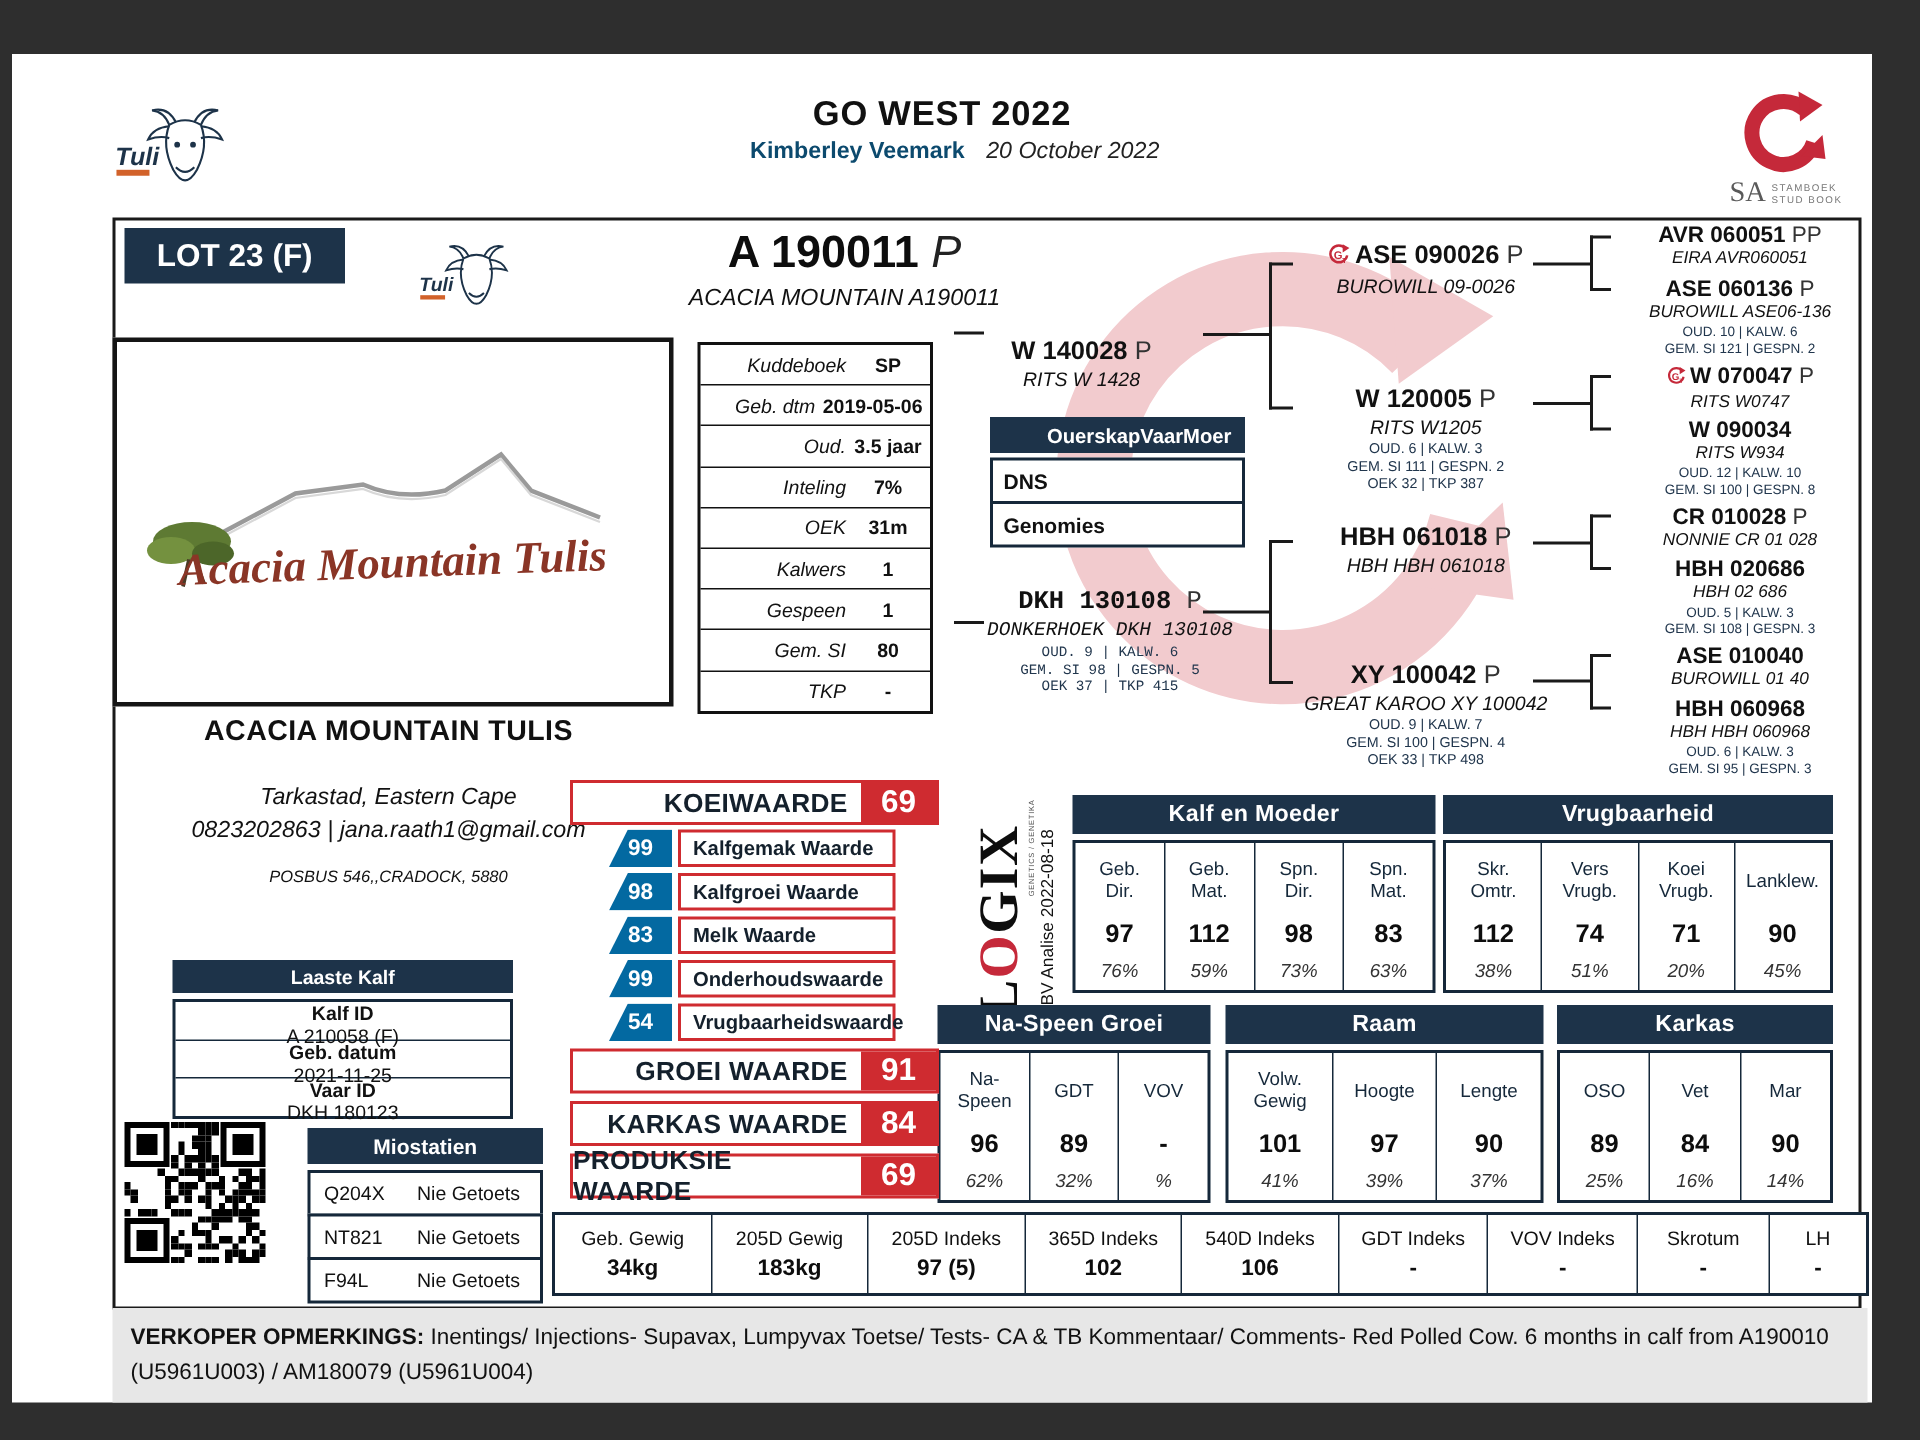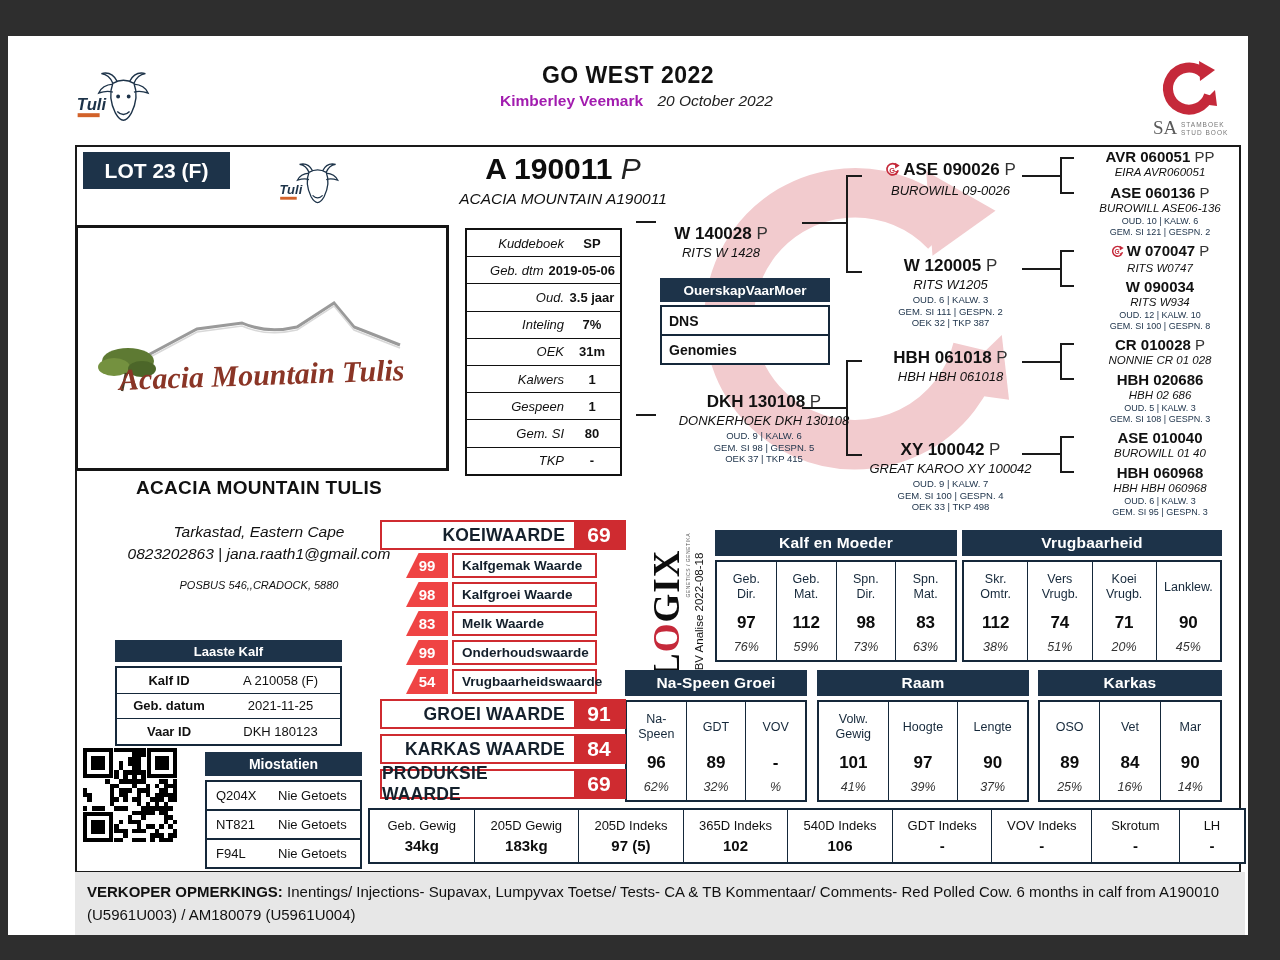--- a/index.html
+++ b/index.html
@@ -6,21 +6,21 @@
   body{width:1280px;height:960px;background:#2e2e2e;font-family:"Liberation Sans",sans-serif;position:relative;overflow:hidden;}
   .page{position:absolute;left:8px;top:36px;width:1240px;height:899px;background:#ffffff;}
   .abs{position:absolute;}
   .navy{background:#1d3349;color:#fff;}
   .hline{position:absolute;background:#1a1a1a;height:2px;z-index:1;}
   .vline{position:absolute;background:#1a1a1a;width:2px;z-index:1;}
 
   
   .evt-title{left:0;top:26px;width:100%;text-align:center;font-size:23px;font-weight:bold;color:#111;letter-spacing:.5px;}
   .evt-sub{left:0;top:56px;width:100%;text-align:center;font-size:15.5px;color:#222;}
-  .evt-venue{color:#a21caf;font-weight:bold;margin-left:17px;}
+  .evt-venue{color:#0c4a6e;font-weight:bold;margin-left:17px;}
   .evt-date{font-style:italic;margin-left:10px;}
 
   
   .card{left:67px;top:109px;width:1162px;height:724px;border:2px solid #1a1a1a;}
   .lot-box{left:75px;top:116px;width:147px;height:37px;display:flex;align-items:center;justify-content:center;font-size:21px;font-weight:bold;z-index:2;}
   .animal-id{left:420px;top:116px;width:270px;text-align:center;font-size:30px;font-weight:bold;color:#0d0d0d;z-index:2;}
   .animal-id .sfx{font-weight:400;font-style:italic;color:#222;}
   .animal-name{left:420px;top:154px;width:270px;text-align:center;font-size:15.5px;font-style:italic;color:#111;z-index:2;}
 
   
@@ -39,35 +39,35 @@
   .ped .nm{font-size:17px;font-weight:bold;white-space:nowrap;}
   .ped .nm .sfx{font-weight:400;color:#333;}
   .ped .sub{font-size:13px;font-style:italic;margin-top:1px;white-space:nowrap;}
   .ped .st{font-size:9.5px;color:#21364d;line-height:1.22;margin-top:2px;white-space:nowrap;}
   .ped3 .nm{font-size:15px;}
   .ped3 .sub{font-size:11.5px;}
   .ped3 .st{font-size:9px;}
   .ggt{display:inline-block;vertical-align:-2px;margin-right:3px;}
 
   .ouer{left:652px;top:242px;width:170px;z-index:2;}
-  .ouer-head{height:24px;display:flex;align-items:center;justify-content:center;padding:0 9px;font-size:13.5px;font-weight:bold;}
+  .ouer-head{height:24px;display:flex;align-items:center;justify-content:flex-end;padding:0 9px;font-size:13.5px;font-weight:bold;}
   .ouer-row{height:27px;border:2px solid #15283a;background:#fff;display:flex;align-items:center;padding-left:7px;font-size:14px;font-weight:bold;color:#111;margin-top:3px;}
   .ouer-row + .ouer-row{margin-top:-2px;}
 
   
   .stud-name{left:51px;top:441px;width:400px;text-align:center;font-size:19px;font-weight:bold;color:#111;letter-spacing:.3px;}
   .contact{left:31px;top:485px;width:440px;text-align:center;font-style:italic;color:#111;}
   .contact .c1{font-size:15.5px;line-height:1.45;}
   .contact .c2{font-size:11px;margin-top:13px;}
 
   
   .lkalf{left:107px;top:604px;width:227px;}
   .lk-head{height:22px;display:flex;align-items:center;justify-content:center;font-size:13px;font-weight:bold;}
   .lk-body{margin-top:4px;border:2px solid #15283a;}
-  .lk-row{display:flex;height:24.5px;align-items:center;border-bottom:1.5px solid #15283a;font-size:13px;color:#111;}
+  .lk-row{display:flex;height:24.5px;align-items:center;border-bottom:1.5px solid #15283a;font-size:13px;color:#111;flex-direction:column;}
   .lk-row:last-child{border-bottom:none;}
   .lk-row .ll{width:104px;text-align:center;font-weight:bold;}
   .lk-row .lv{flex:1;text-align:center;}
 
   
   .qr{left:75px;top:712px;width:94px;height:94px;background:#fff;}
   .qr-grid{position:absolute;inset:0;display:grid;grid-template-rows:repeat(21,1fr);grid-template-columns:repeat(21,1fr);}
   .qr-grid i{background:#000;}
   .qr-finder{position:absolute;width:22px;height:22px;border:4px solid #000;background:#fff;}
   .qr-finder::after{content:"";position:absolute;inset:4px;background:#000;}
@@ -78,21 +78,21 @@
   .mio-rows{margin-top:4px;}
   .mio-row{height:27px;border:2px solid #15283a;background:#fff;display:flex;align-items:center;font-size:13px;color:#111;}
   .mio-row + .mio-row{margin-top:-2px;}
   .mio-row .mg{width:62px;padding-left:9px;font-weight:500;}
   .mio-row .mr{flex:1;}
 
   
   .wbar{display:flex;border:2.5px solid #cf2b30;background:#fff;height:30px;box-sizing:border-box;z-index:2;}
   .wbar .wl{flex:1;display:flex;align-items:center;justify-content:flex-end;padding-right:9px;font-size:17.5px;font-weight:bold;color:#14202c;letter-spacing:.2px;}
   .wbar .wv{width:50px;background:#cf2b30;color:#fff;display:flex;align-items:center;justify-content:center;font-size:21px;font-weight:bold;}
-  .sub-tag{position:absolute;width:42px;height:25px;background:#ef4444;color:#fff;font-weight:bold;font-size:15px;display:flex;align-items:center;justify-content:center;clip-path:polygon(30% 0,100% 0,100% 100%,0 100%);}
+  .sub-tag{position:absolute;width:42px;height:25px;background:#0369a1;color:#fff;font-weight:bold;font-size:15px;display:flex;align-items:center;justify-content:center;clip-path:polygon(30% 0,100% 0,100% 100%,0 100%);}
   .sub-box{position:absolute;width:145px;height:25px;border:2px solid #cf2b30;background:#fff;box-sizing:border-box;display:flex;align-items:center;padding-left:8px;font-size:13.5px;font-weight:bold;color:#14202c;white-space:nowrap;}
 
   
   .logix{left:637px;top:489px;width:70px;height:180px;}
   .logix .brand{position:absolute;left:0;top:4px;writing-mode:vertical-rl;transform:rotate(180deg);font-family:"Liberation Serif",serif;font-size:37px;font-weight:bold;color:#0d0d0d;letter-spacing:1px;height:170px;text-align:center;}
   .logix .brand .o{color:#c5293a;}
   .logix .tagline{position:absolute;left:40px;top:8px;writing-mode:vertical-rl;transform:rotate(180deg);font-size:5px;color:#555;letter-spacing:.5px;}
   .logix .analise{position:absolute;left:48px;top:0px;writing-mode:vertical-rl;transform:rotate(180deg);font-size:11.5px;color:#111;height:180px;text-align:center;}
 
   
@@ -278,21 +278,21 @@
   <div class="abs ouer">
     <div class="ouer-head navy">
       <span>Ouerskap</span>
       <span>Vaar</span>
       <span>Moer</span>
     </div>
     <div class="ouer-row">DNS</div>
     <div class="ouer-row">Genomies</div>
   </div>
 
-  <div class="abs ped" style="left:642px;top:356px;width:228px;">
+  <div class="abs ped" style="left:618px;top:356px;width:228px;font-family:Liberation Mono, monospace;">
     <div class="nm"><span>DKH 130108</span> <span class="sfx">P</span></div>
     <div class="sub">DONKERHOEK DKH 130108</div>
     <div class="st">
         <div>OUD. 9 | KALW. 6</div>
         <div>GEM. SI 98 | GESPN. 5</div>
         <div>OEK 37 | TKP 415</div>
       </div>
   </div>
 
   <div class="abs ped" style="left:850px;top:124px;width:185px;">

